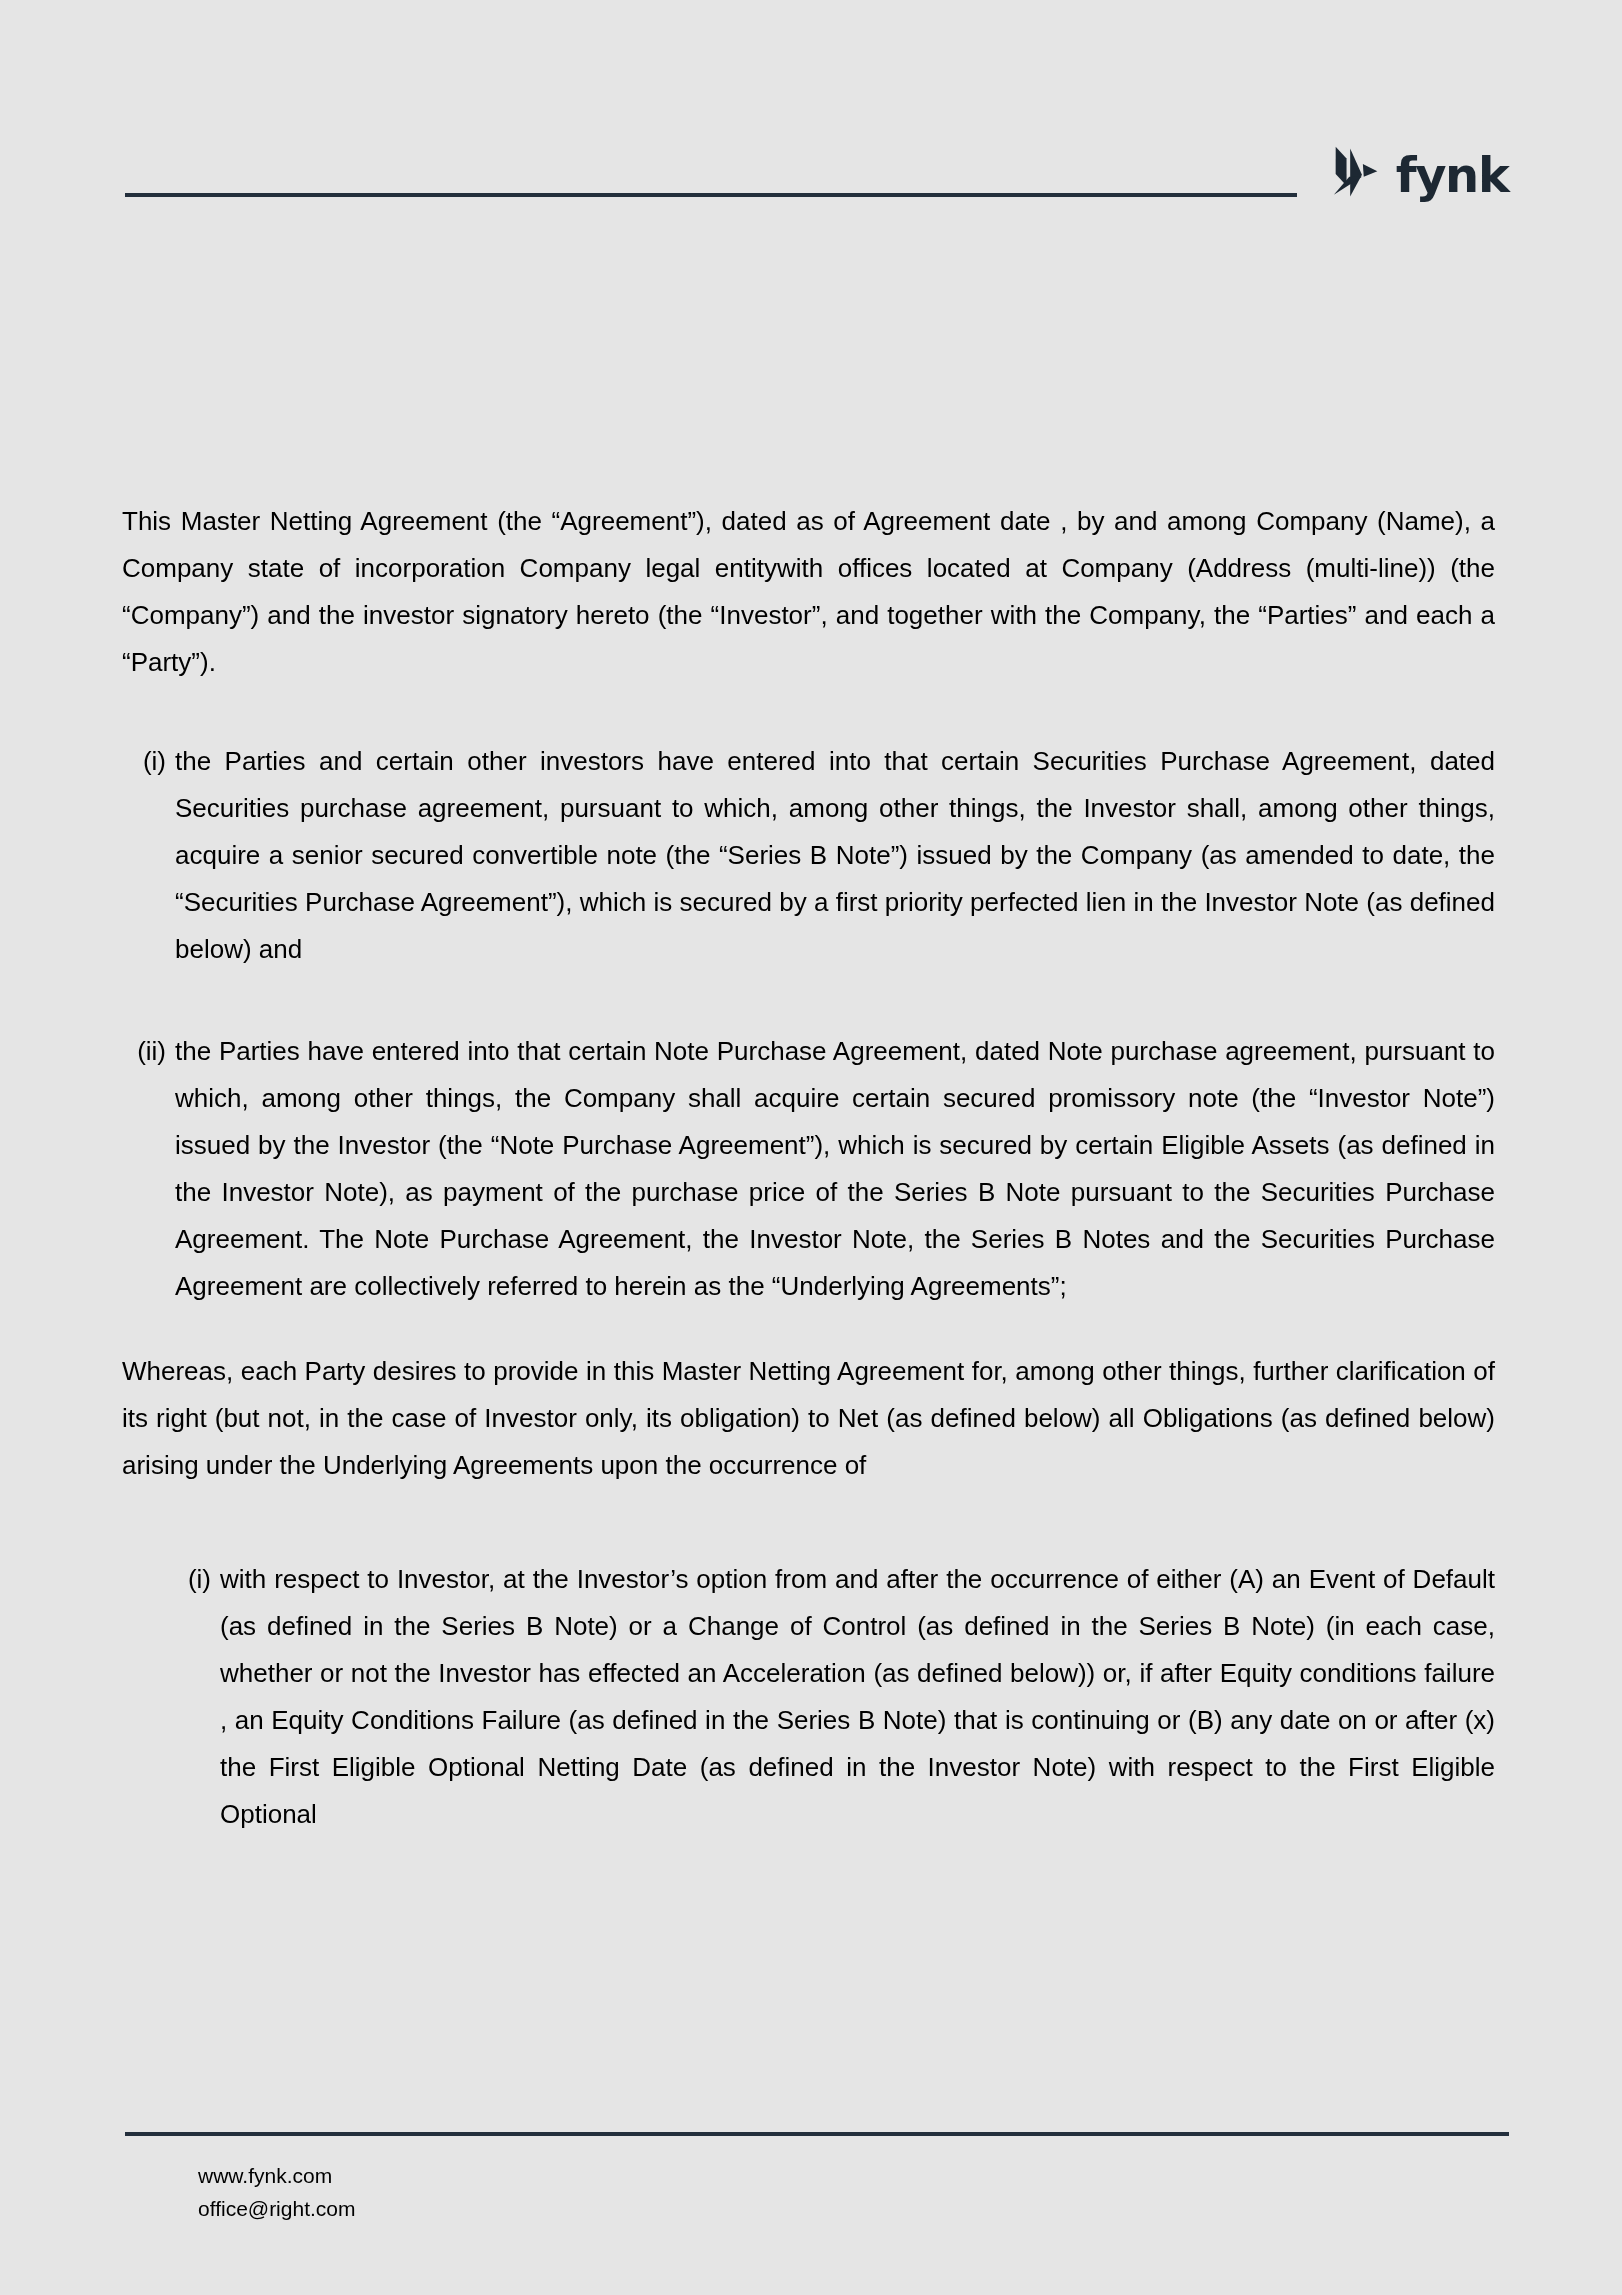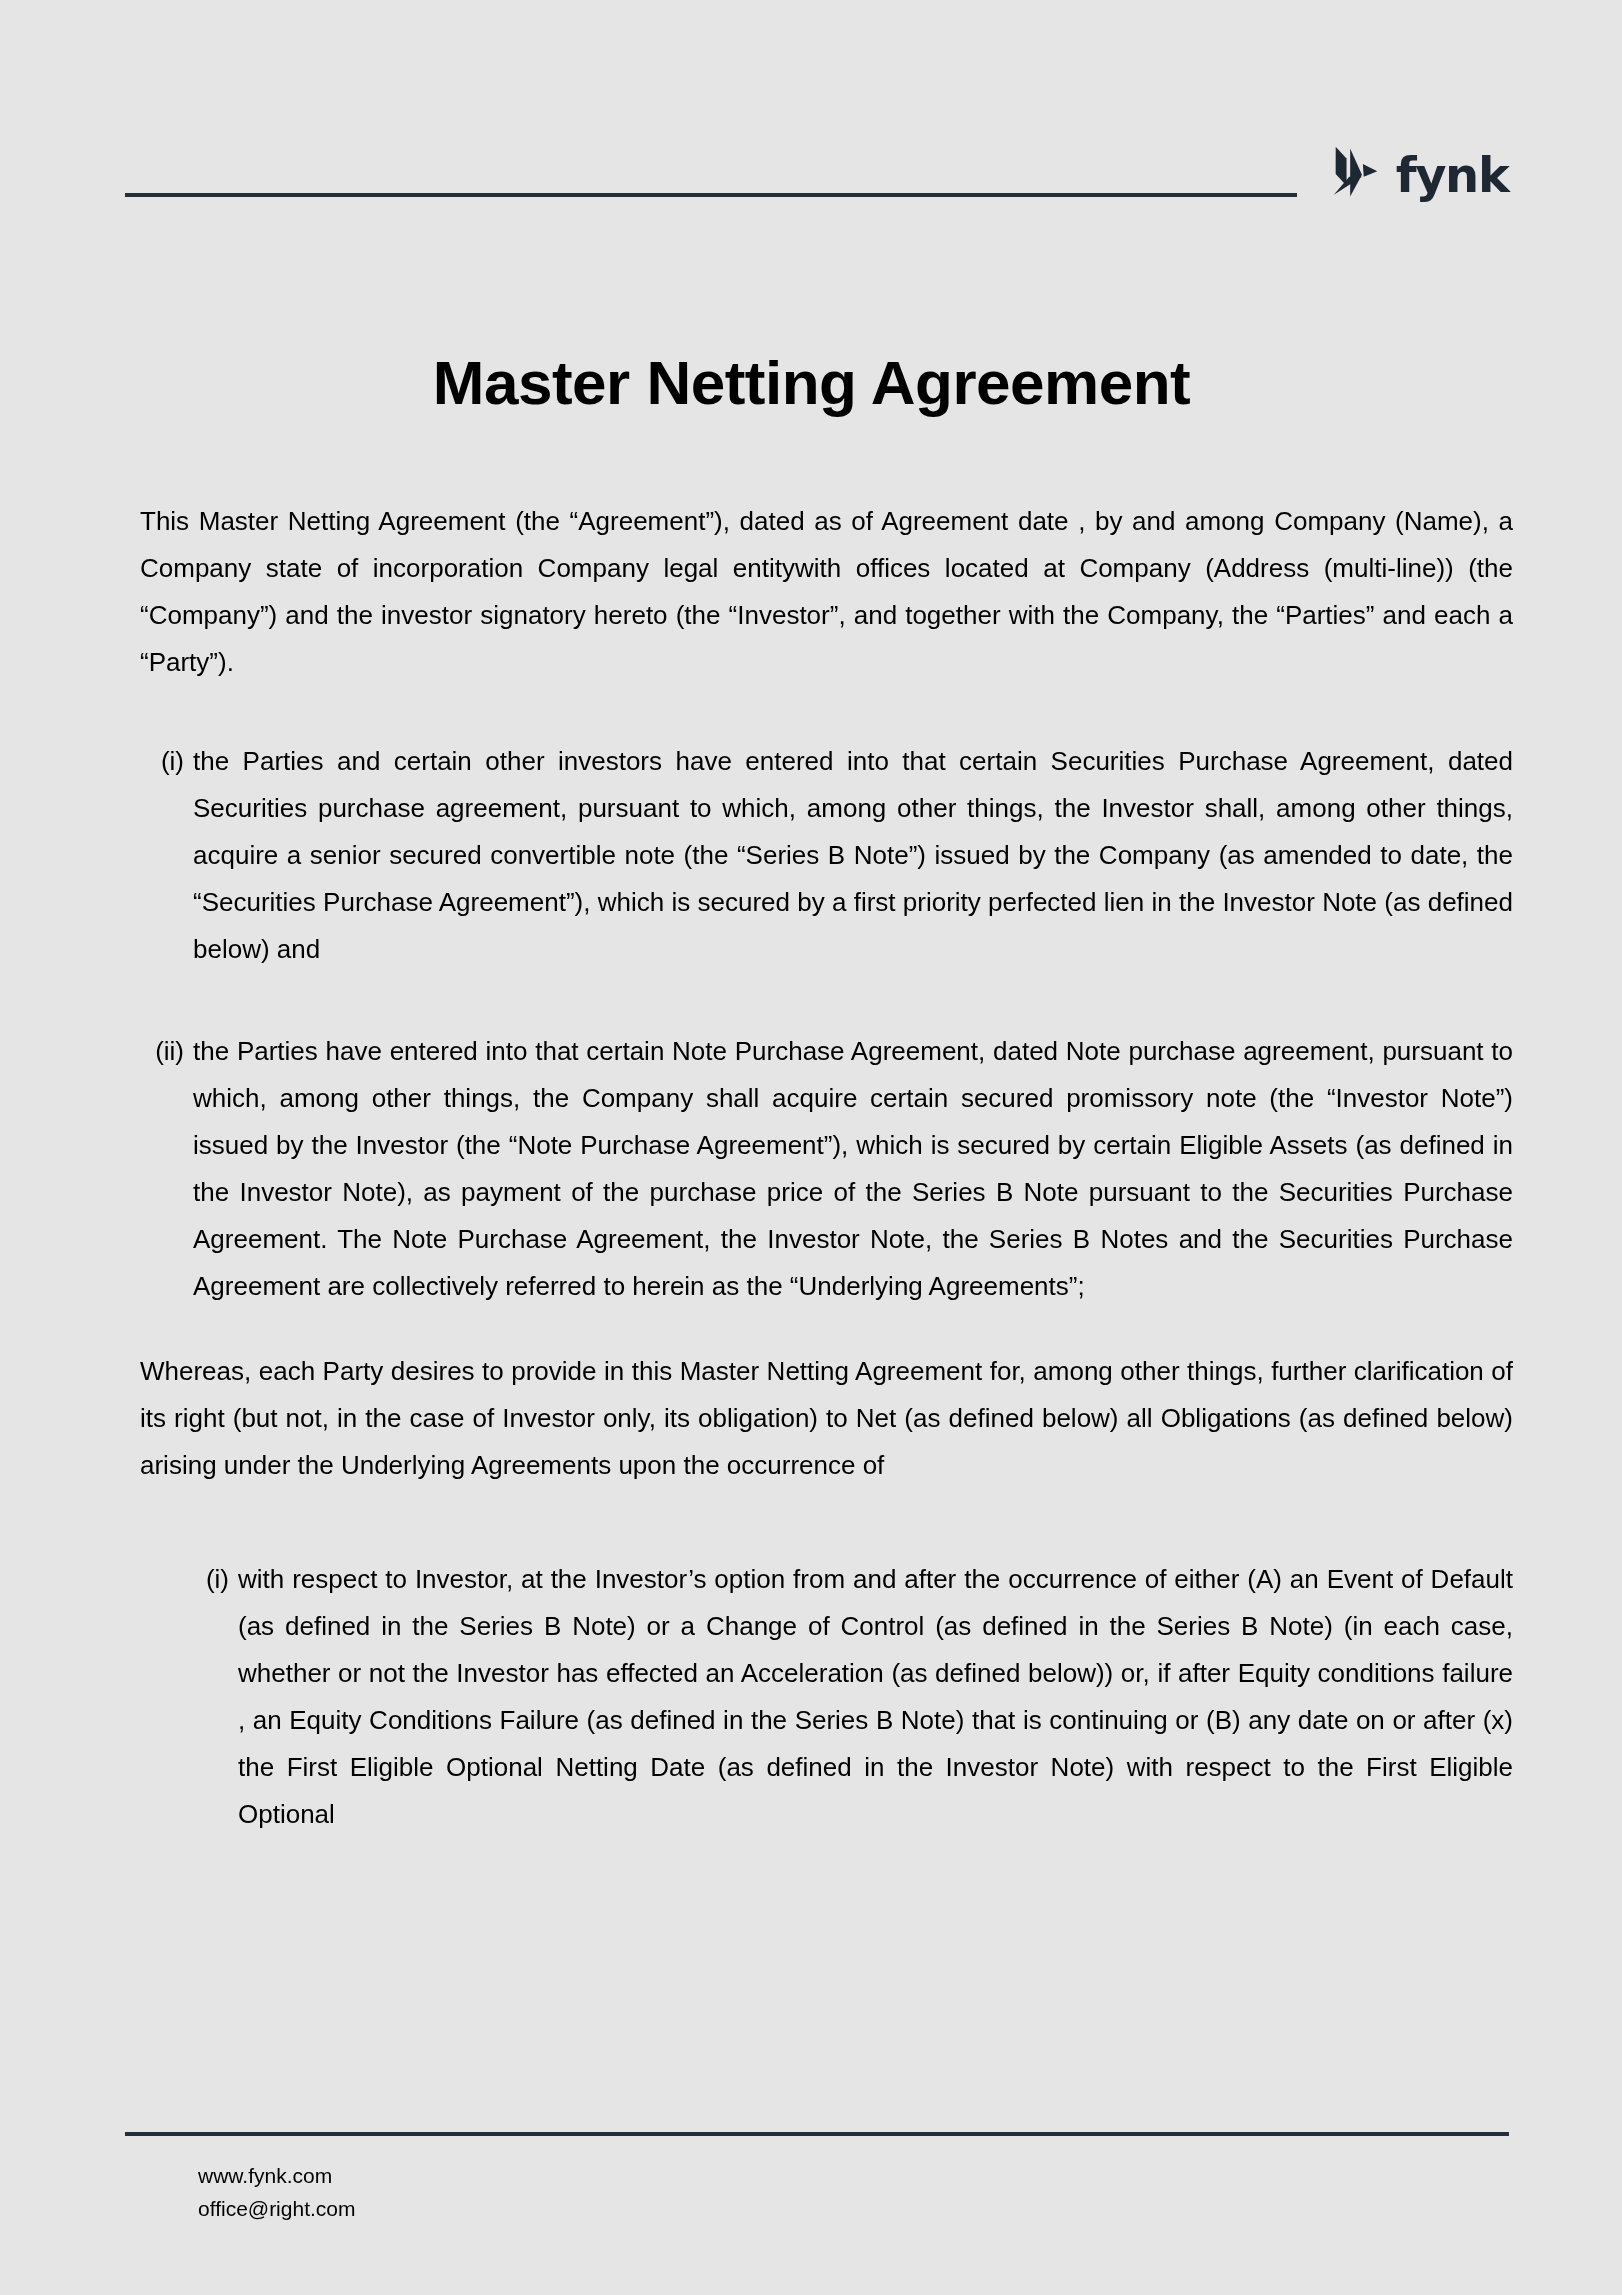--- a/index.html
+++ b/index.html
@@ -78,21 +78,21 @@
     font-weight: 700;
     letter-spacing: -0.5px;
     line-height: 1.1;
     color: #000000;
   }
 
   
   .content {
     position: absolute;
     top: 498px;
-    left: 140px;
+    left: 122px;
     width: 1373px;
   }
 
   p.para {
     margin: 0 0 36px 0;
     font-size: 26px;
     line-height: 47px;
     text-align: justify;
     text-justify: inter-word;
     color: #000000;
@@ -184,21 +184,20 @@
       <svg class="brand-mark" viewBox="0 0 58 64" aria-hidden="true">
         <polygon points="6,3 18,16 18,46 6,33" fill="#1d2833"></polygon>
         <polygon points="22,5 35,34 22,58 22,5" fill="#1d2833"></polygon>
         <polygon points="21,36 35,36 4,56" fill="#1d2833"></polygon>
         <polygon points="36,22 52,30 37,36" fill="#1d2833"></polygon>
       </svg>
       <span class="brand-word">fynk</span>
     </div>
   </div>
 
-  <h1 class="doc-title">Master Netting Agreement</h1>
 
   <div class="content">
 
     <p class="para">This Master Netting Agreement (the “Agreement”), dated as of Agreement date , by and among Company (Name), a Company state of incorporation Company legal entitywith offices located at Company (Address (multi-line)) (the “Company”) and the investor signatory hereto (the “Investor”, and together with the Company, the “Parties” and each a “Party”).</p>
 
 
     <div class="spacer-sm"></div>
 
     <div class="list-item level1">
       <span class="list-marker">(i)</span>

